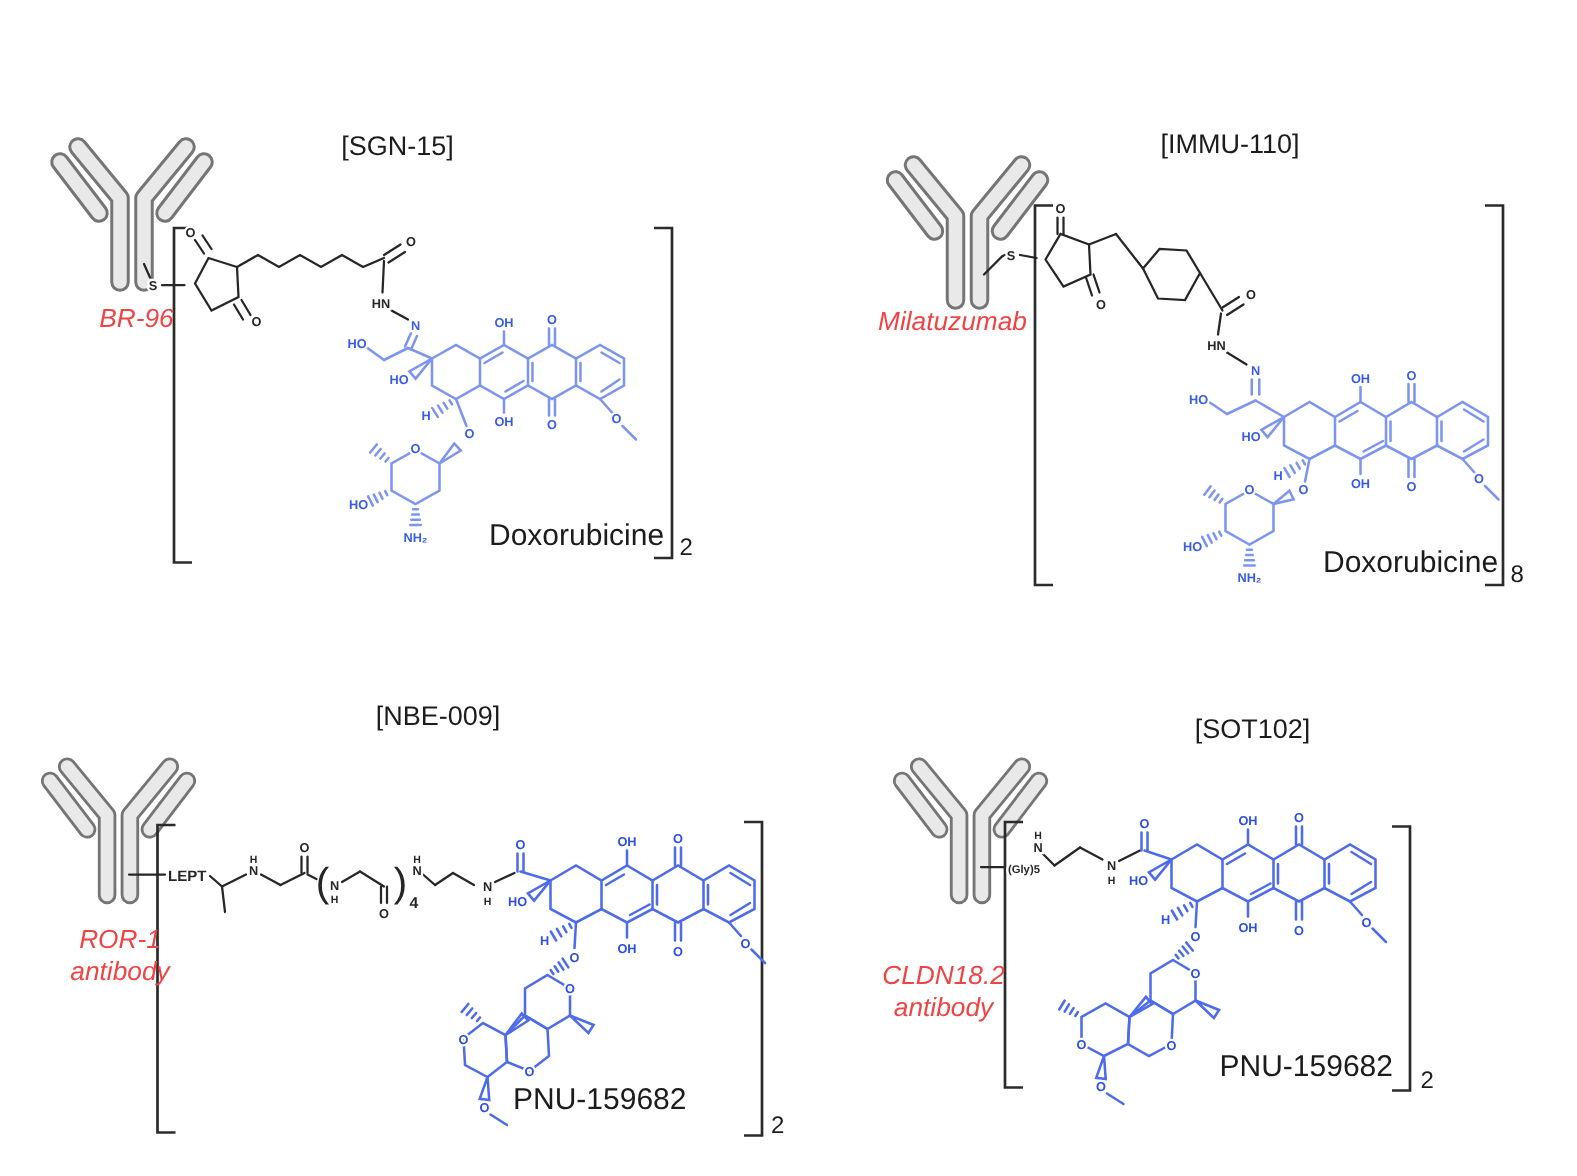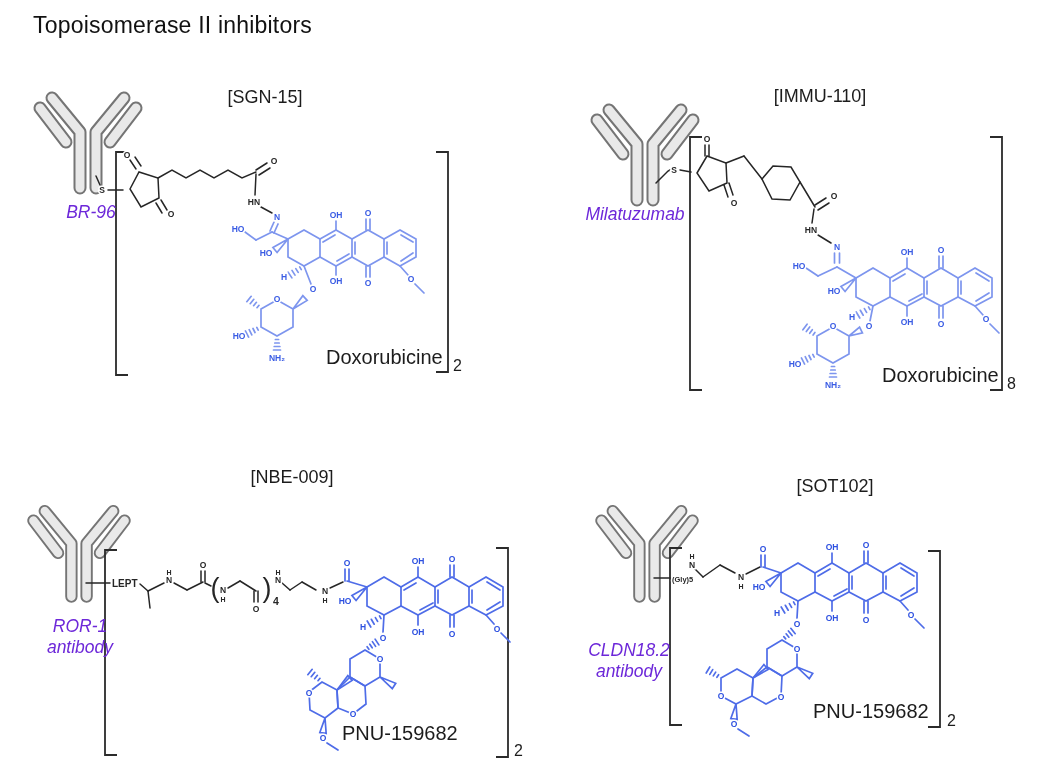--- a/index.html
+++ b/index.html
@@ -2,21 +2,21 @@
 <html><head>
 <meta charset="utf-8">
 <style>
   html,body{margin:0;padding:0;background:#fff;width:1051px;height:784px;overflow:hidden;
     font-family:"Liberation Sans","DejaVu Sans",sans-serif;}
   #canvas{position:relative;width:1051px;height:784px;background:#fff;}
   .title{position:absolute;left:33px;top:12px;font-size:23px;font-weight:500;color:#111;letter-spacing:.2px;}
   .panel{position:absolute;}
   .panel svg{position:absolute;left:0;top:0;}
   .code{position:absolute;font-size:18px;color:#1c1c1c;text-align:center;}
-  .abname{position:absolute;font-style:italic;font-size:17.5px;color:#6d28d9;text-align:center;line-height:1.18;}
+  .abname{position:absolute;font-style:italic;font-size:17.5px;color:#ef4444;text-align:center;line-height:1.18;}
   .drugname{position:absolute;font-size:20px;color:#1c1c1c;}
   .dar{position:absolute;font-size:16px;color:#1c1c1c;}
   
   .ab-outer path{stroke:#757575;stroke-width:13;fill:none;stroke-linecap:round;stroke-linejoin:round;}
   .ab-inner path{stroke:#e9e9e9;stroke-width:9;fill:none;stroke-linecap:round;stroke-linejoin:round;}
   
   .blk line,.blk path,.blk polyline{stroke:#262626;stroke-width:1.5;fill:none;stroke-linecap:round;}
   .brk{stroke:#2b2b2b;stroke-width:1.8;fill:none;}
   .dox line,.dox path,.dox polyline{stroke:#7d95ee;stroke-width:1.7;fill:none;stroke-linecap:round;}
   .pnu line,.pnu path,.pnu polyline{stroke:#4e6ce8;stroke-width:1.7;fill:none;stroke-linecap:round;}
@@ -28,21 +28,20 @@
   .par{font-size:27px;font-weight:300;fill:#262626;text-anchor:middle;stroke-width:0;}
   .rep{font-size:10.5px;font-weight:bold;fill:#262626;text-anchor:middle;}
   .lk{font-size:10px;font-weight:bold;fill:#262626;text-anchor:start;}
   .gly{font-size:7.5px;font-weight:bold;fill:#262626;text-anchor:start;}
   .wdox{color:#2443d2;} .wpnu{color:#2040d0;}
 </style>
 </head>
 <body>
 
 <div id="canvas">
-  <div class="title">Topoisomerase II inhibitors</div>
 
   <div class="panel" style="left:20px;top:80px;width:480px;height:340px;">
     <svg width="480" height="340" viewBox="0 0 480 340">
       <g transform="translate(8,0)">
         <g class="ab-outer">
             <path d="M52,108 L52,52 L24,18"></path>
             <path d="M68,108 L68,52 L96,18"></path>
             <path d="M38,62 L12,28"></path>
             <path d="M82,62 L108,28"></path>
           </g>

